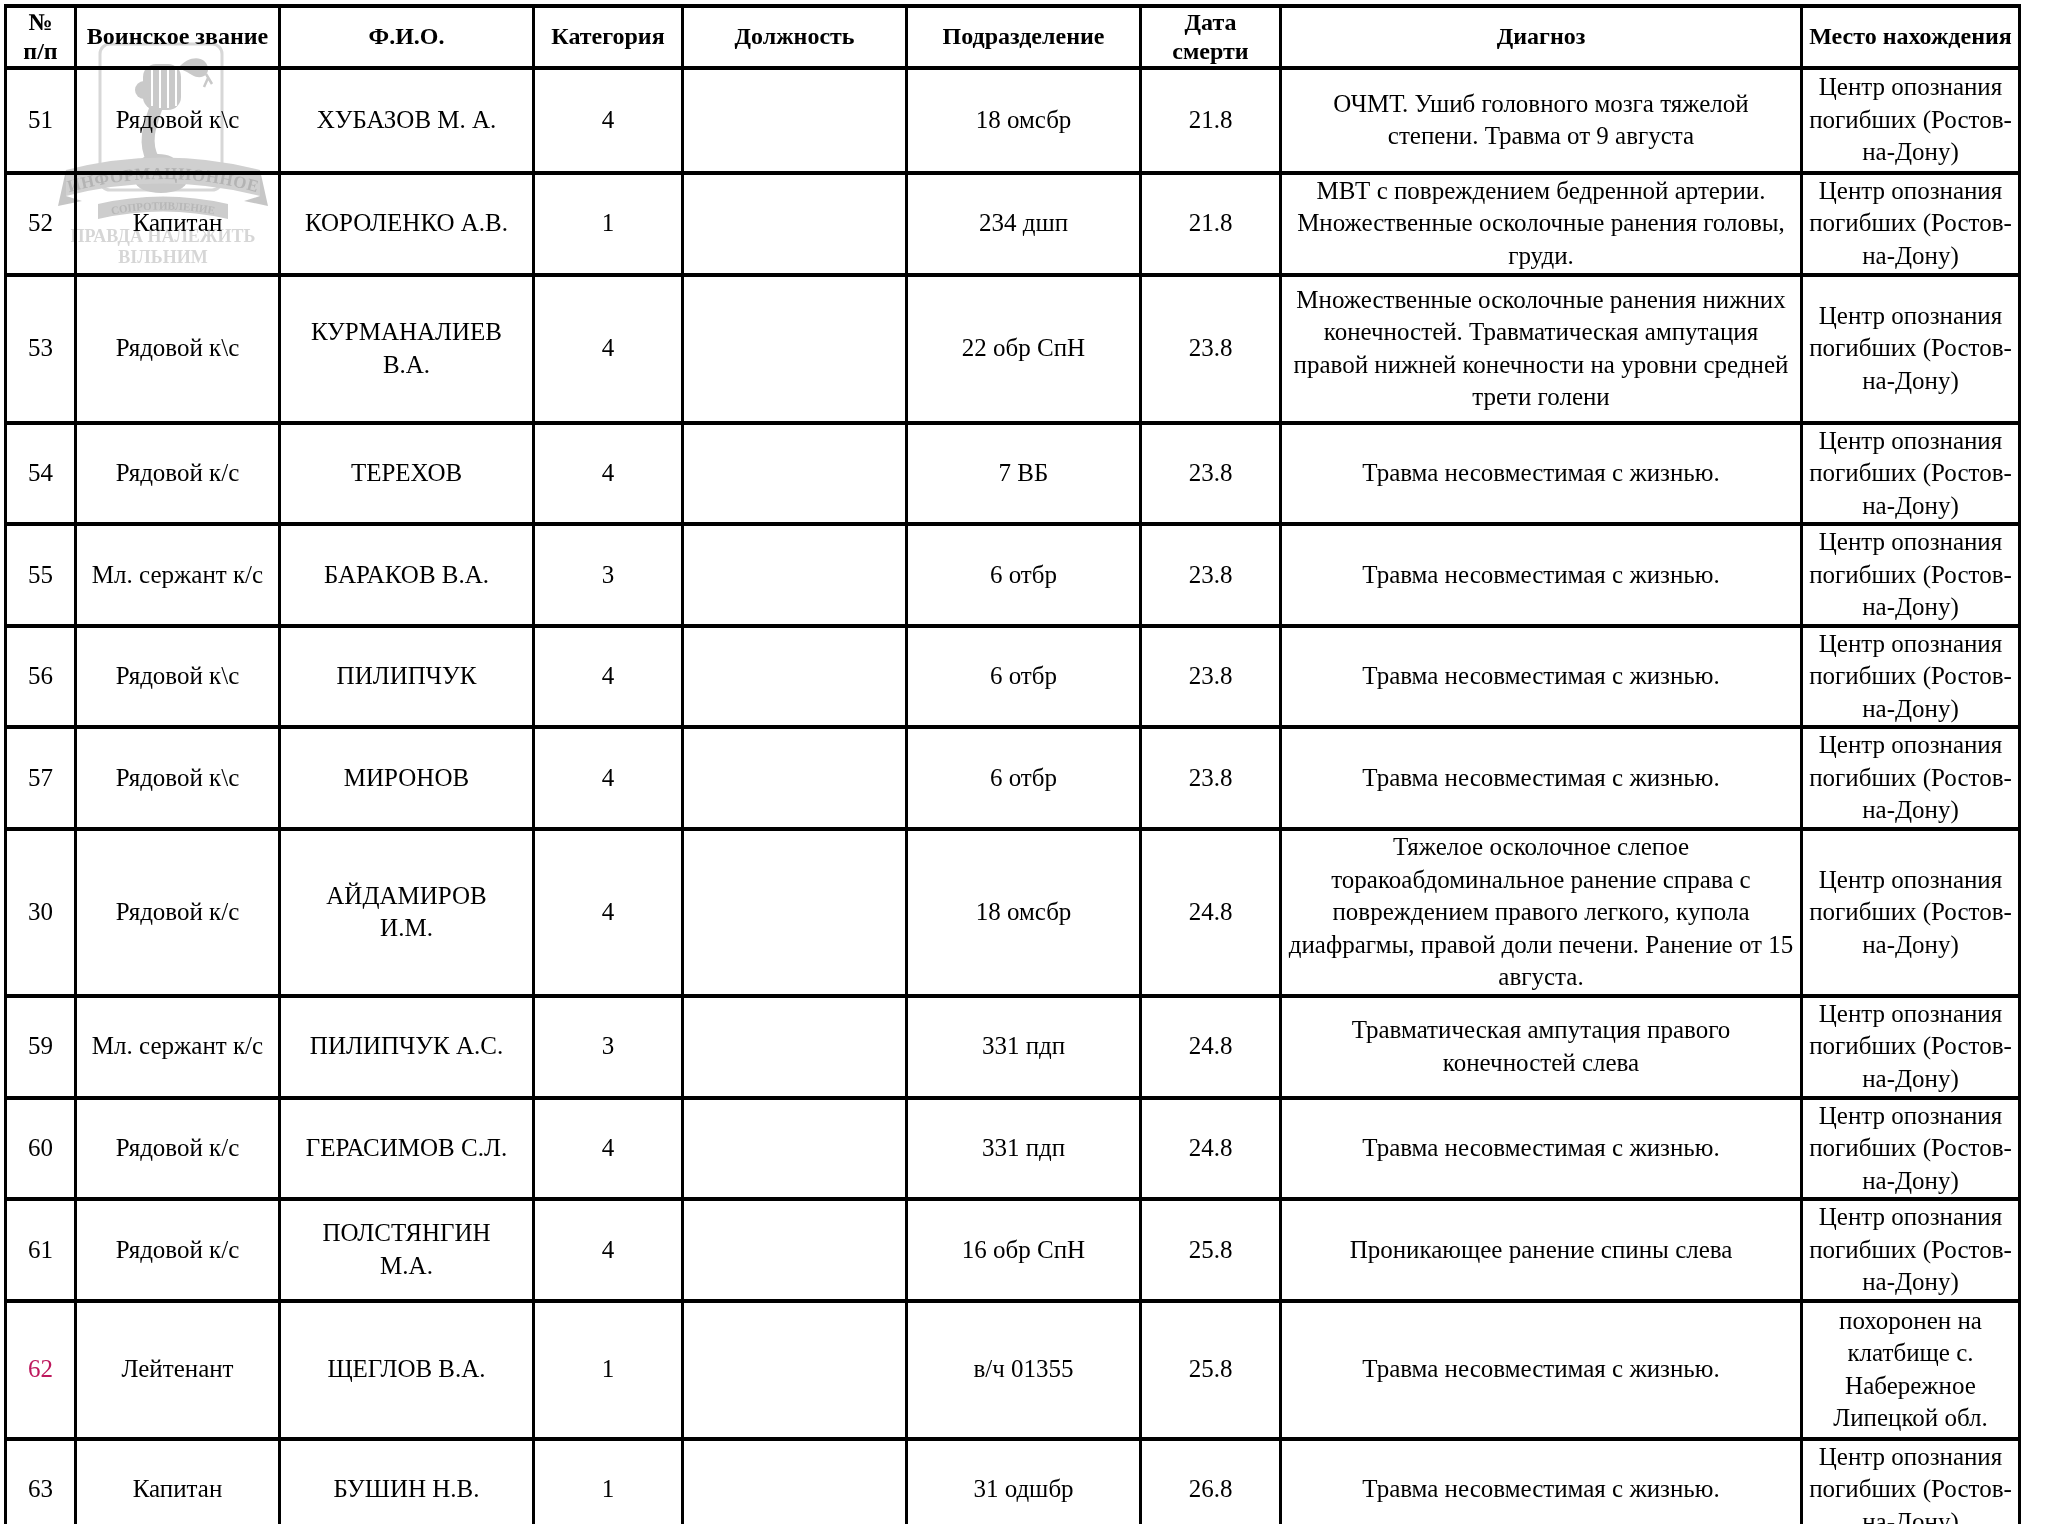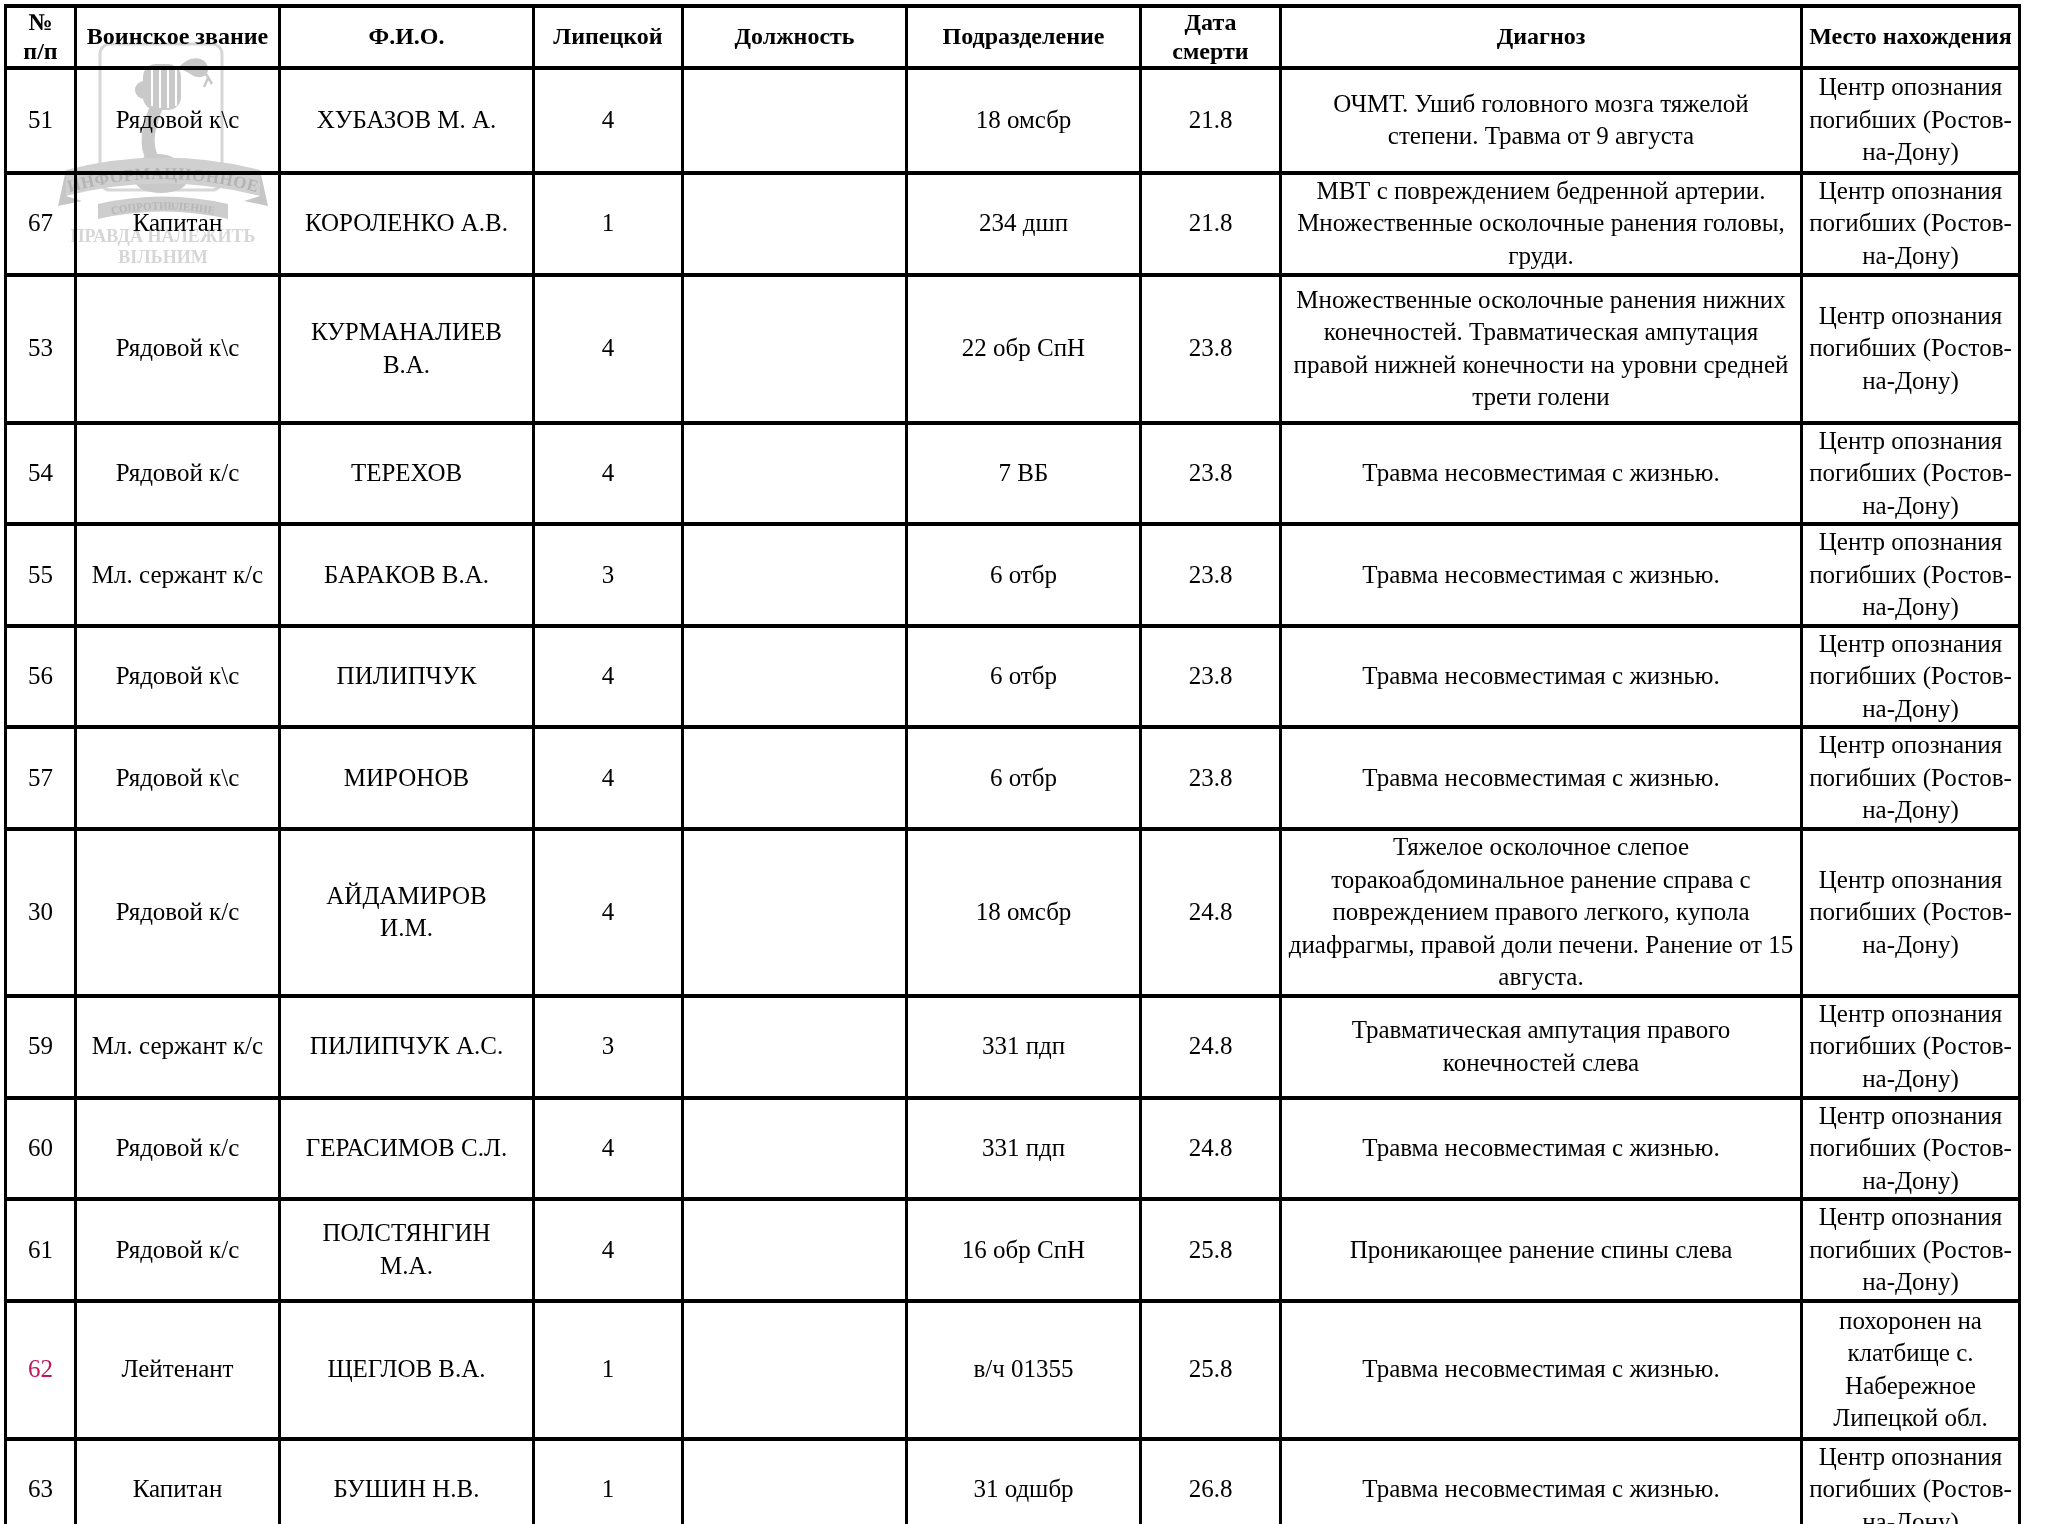--- a/index.html
+++ b/index.html
@@ -42,41 +42,41 @@
     <col style="width:140px">
       <col style="width:521px">
       <col style="width:218px">
   </colgroup>
   <tbody>
       <tr style="height:59px">
     <th>№
 п/п</th>
     <th>Воинское звание</th>
     <th>Ф.И.О.</th>
-    <th>Липецкой</th>
+    <th>Категория</th>
     <th>Должность</th>
     <th>Подразделение</th>
     <th>Дата смерти</th>
     <th>Диагноз</th>
     <th>Место нахождения</th>
   </tr>
 
   <tr style="height:105px">
     <td>51</td>
     <td>Рядовой к\с</td>
     <td>ХУБАЗОВ М. А.</td>
     <td>4</td>
     <td></td>
     <td>18 омсбр</td>
     <td>21.8</td>
     <td class="c-diag">ОЧМТ. Ушиб головного мозга тяжелой степени. Травма от 9 августа</td>
     <td>Центр опознания погибших (Ростов-на-Дону)</td>
   </tr>
   <tr style="height:102px">
-    <td>67</td>
+    <td>52</td>
     <td>Капитан</td>
     <td>КОРОЛЕНКО А.В.</td>
     <td>1</td>
     <td></td>
     <td>234 дшп</td>
     <td>21.8</td>
     <td class="c-diag">МВТ с повреждением бедренной артерии. Множественные осколочные ранения головы, груди.</td>
     <td>Центр опознания погибших (Ростов-на-Дону)</td>
   </tr>
   <tr style="height:148px">

